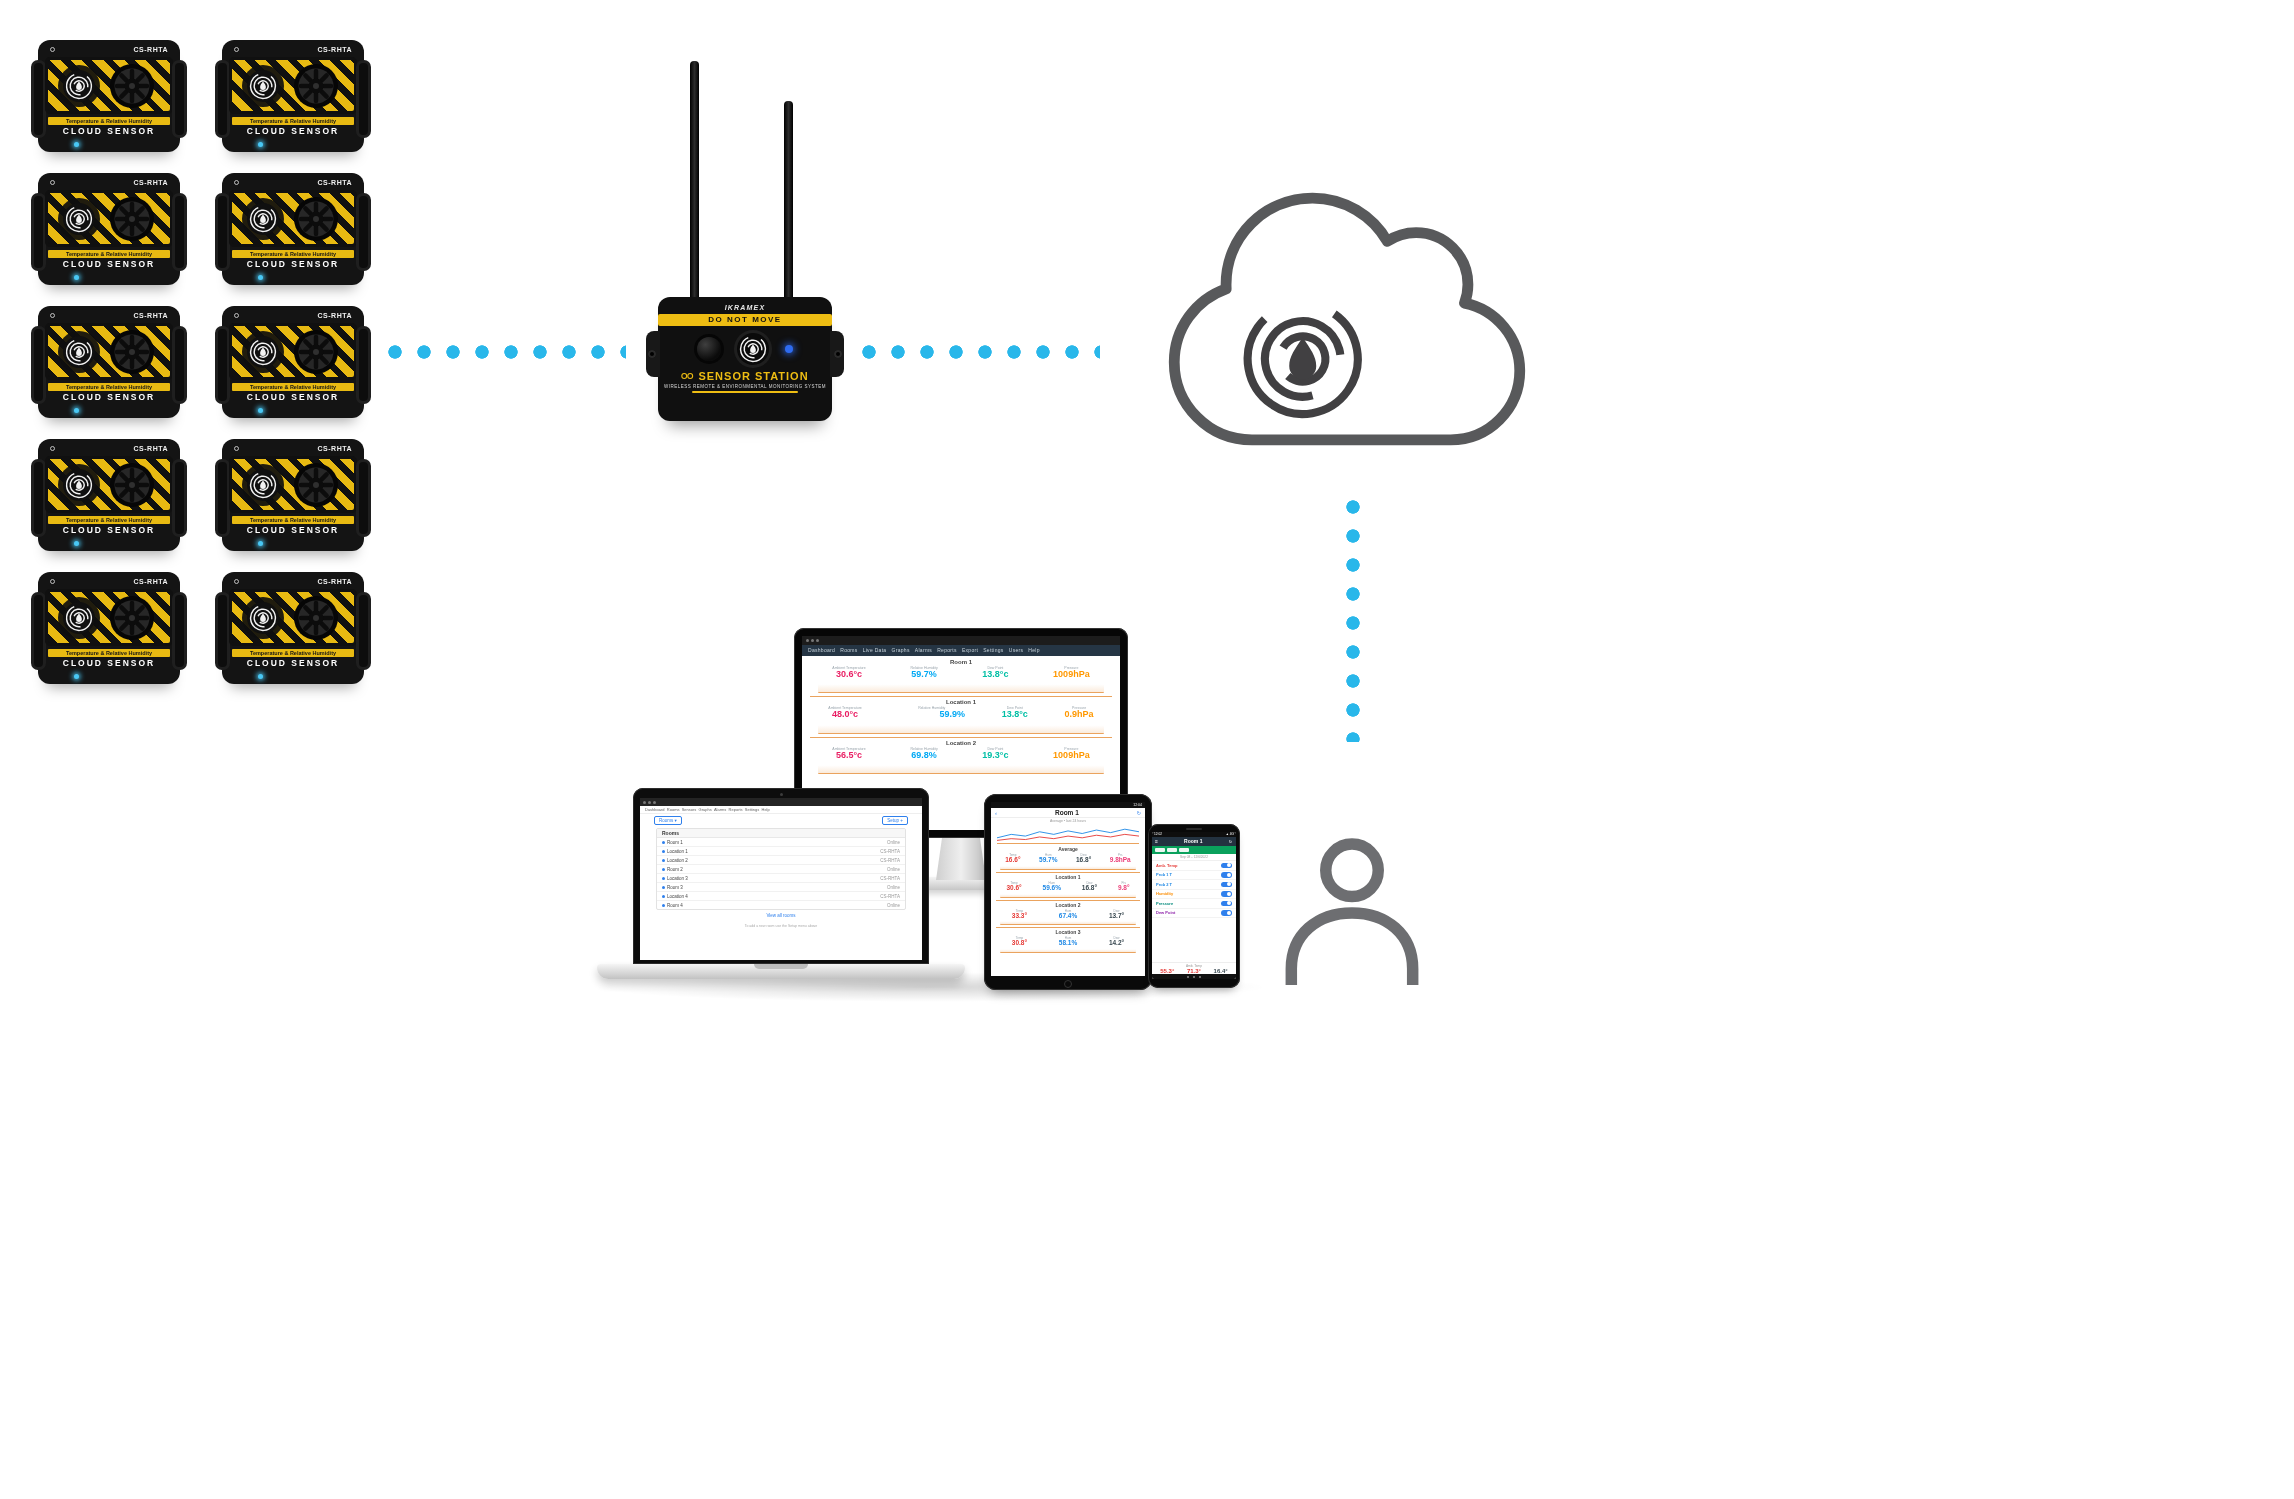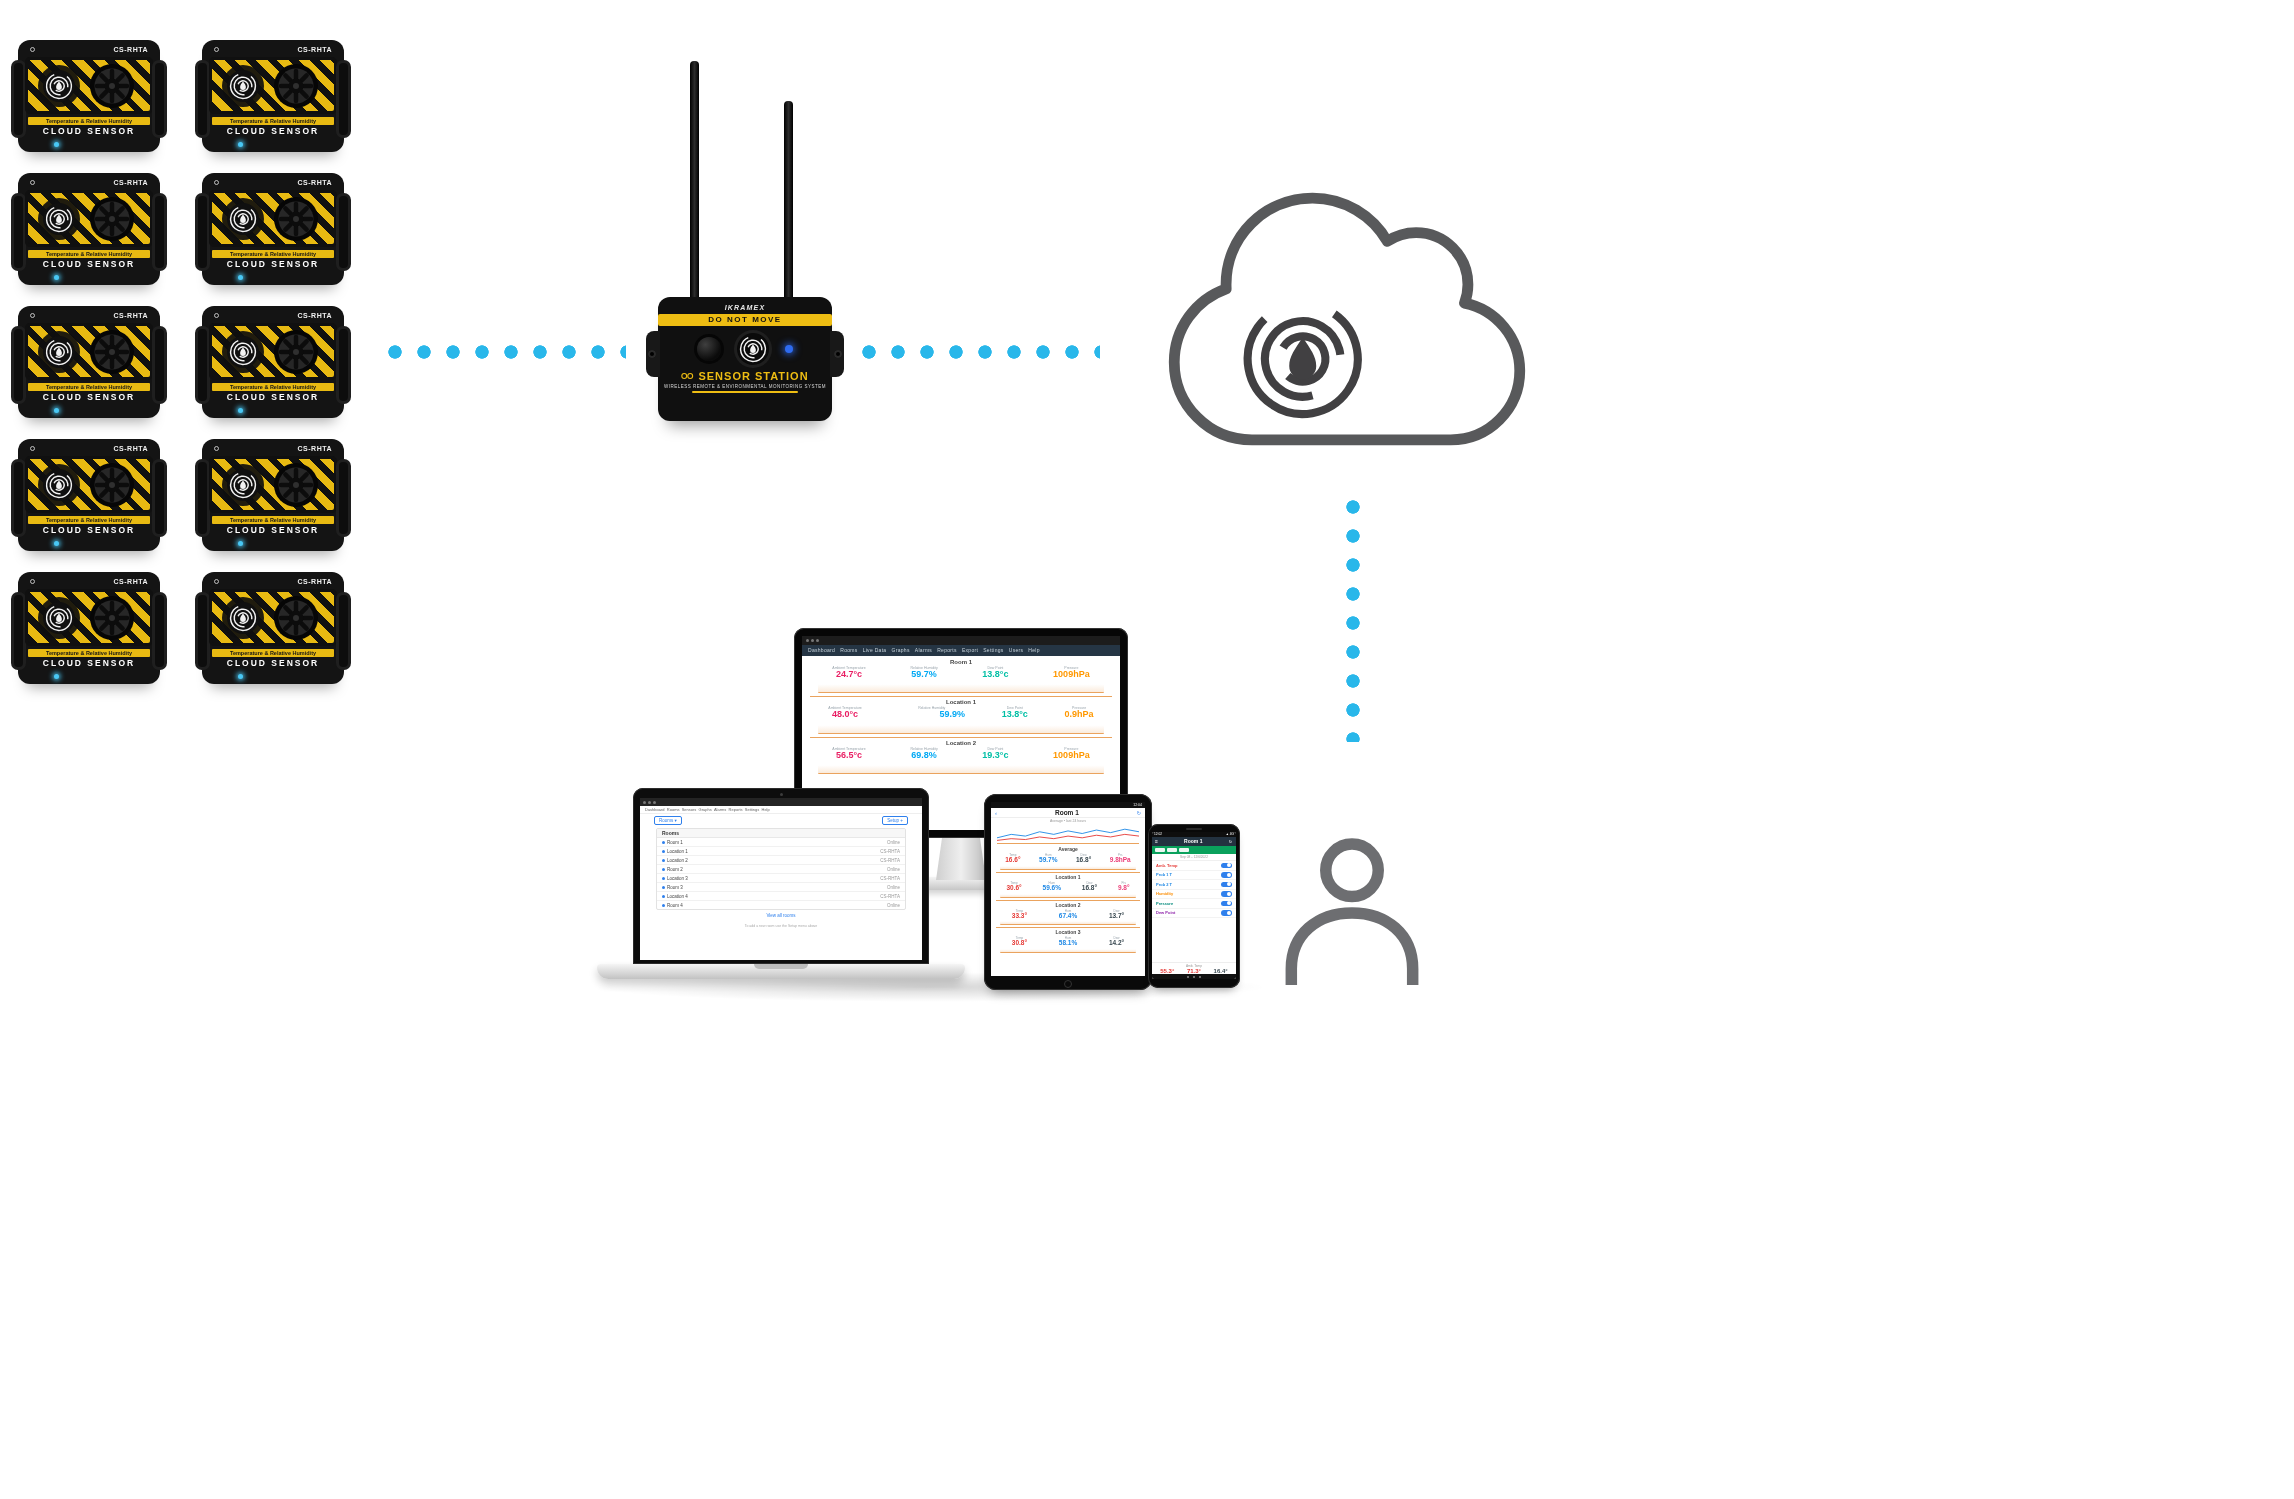--- a/index.html
+++ b/index.html
@@ -10,21 +10,21 @@
   *{ box-sizing:border-box; }
   html,body{ margin:0; padding:0; }
   body{
     width:2294px; height:1499px; background:#fff;
     font-family:"Liberation Sans", sans-serif; overflow:hidden;
   }
   #canvas{ position:relative; width:2294px; height:1499px; background:#fff; }
 
   
   .sensor-grid{
-    position:absolute; left:18px; top:40px;
+    position:absolute; left:38px; top:40px;
     display:grid; grid-template-columns:142px 142px;
     column-gap:42px; row-gap:21px;
   }
   .sensor{
     position:relative; width:142px; height:112px;
     background:#141414; border-radius:12px;
     box-shadow:0 12px 14px -9px rgba(0,0,0,.35);
   }
   .sensor::before,.sensor::after{
     content:''; position:absolute; top:20px; width:9px; height:72px;
@@ -720,21 +720,21 @@
         </div>
         <div class="dash-nav">Dashboard&nbsp;&nbsp;&nbsp;Rooms&nbsp;&nbsp;&nbsp;Live Data&nbsp;&nbsp;&nbsp;Graphs&nbsp;&nbsp;&nbsp;Alarms&nbsp;&nbsp;&nbsp;Reports&nbsp;&nbsp;&nbsp;Export&nbsp;&nbsp;&nbsp;Settings&nbsp;&nbsp;&nbsp;Users&nbsp;&nbsp;&nbsp;Help</div>
         <div class="dash-body">
 
         <div class="dash-sec">
               <div class="dash-sec-title">Room 1</div>
               <div class="dash-stats">
 
               <div class="dash-stat">
                     <div class="dash-stat-label">Ambient Temperature</div>
-                    <div class="dash-stat-value" style="color: rgb(233, 30, 99);">24.7°c</div>
+                    <div class="dash-stat-value" style="color: rgb(233, 30, 99);">30.6°c</div>
                   </div>
                 <div class="dash-stat">
                     <div class="dash-stat-label">Relative Humidity</div>
                     <div class="dash-stat-value" style="color: rgb(3, 169, 244);">59.7%</div>
                   </div>
                 <div class="dash-stat">
                     <div class="dash-stat-label">Dew Point</div>
                     <div class="dash-stat-value" style="color: rgb(0, 191, 165);">13.8°c</div>
                   </div>
                 <div class="dash-stat">

